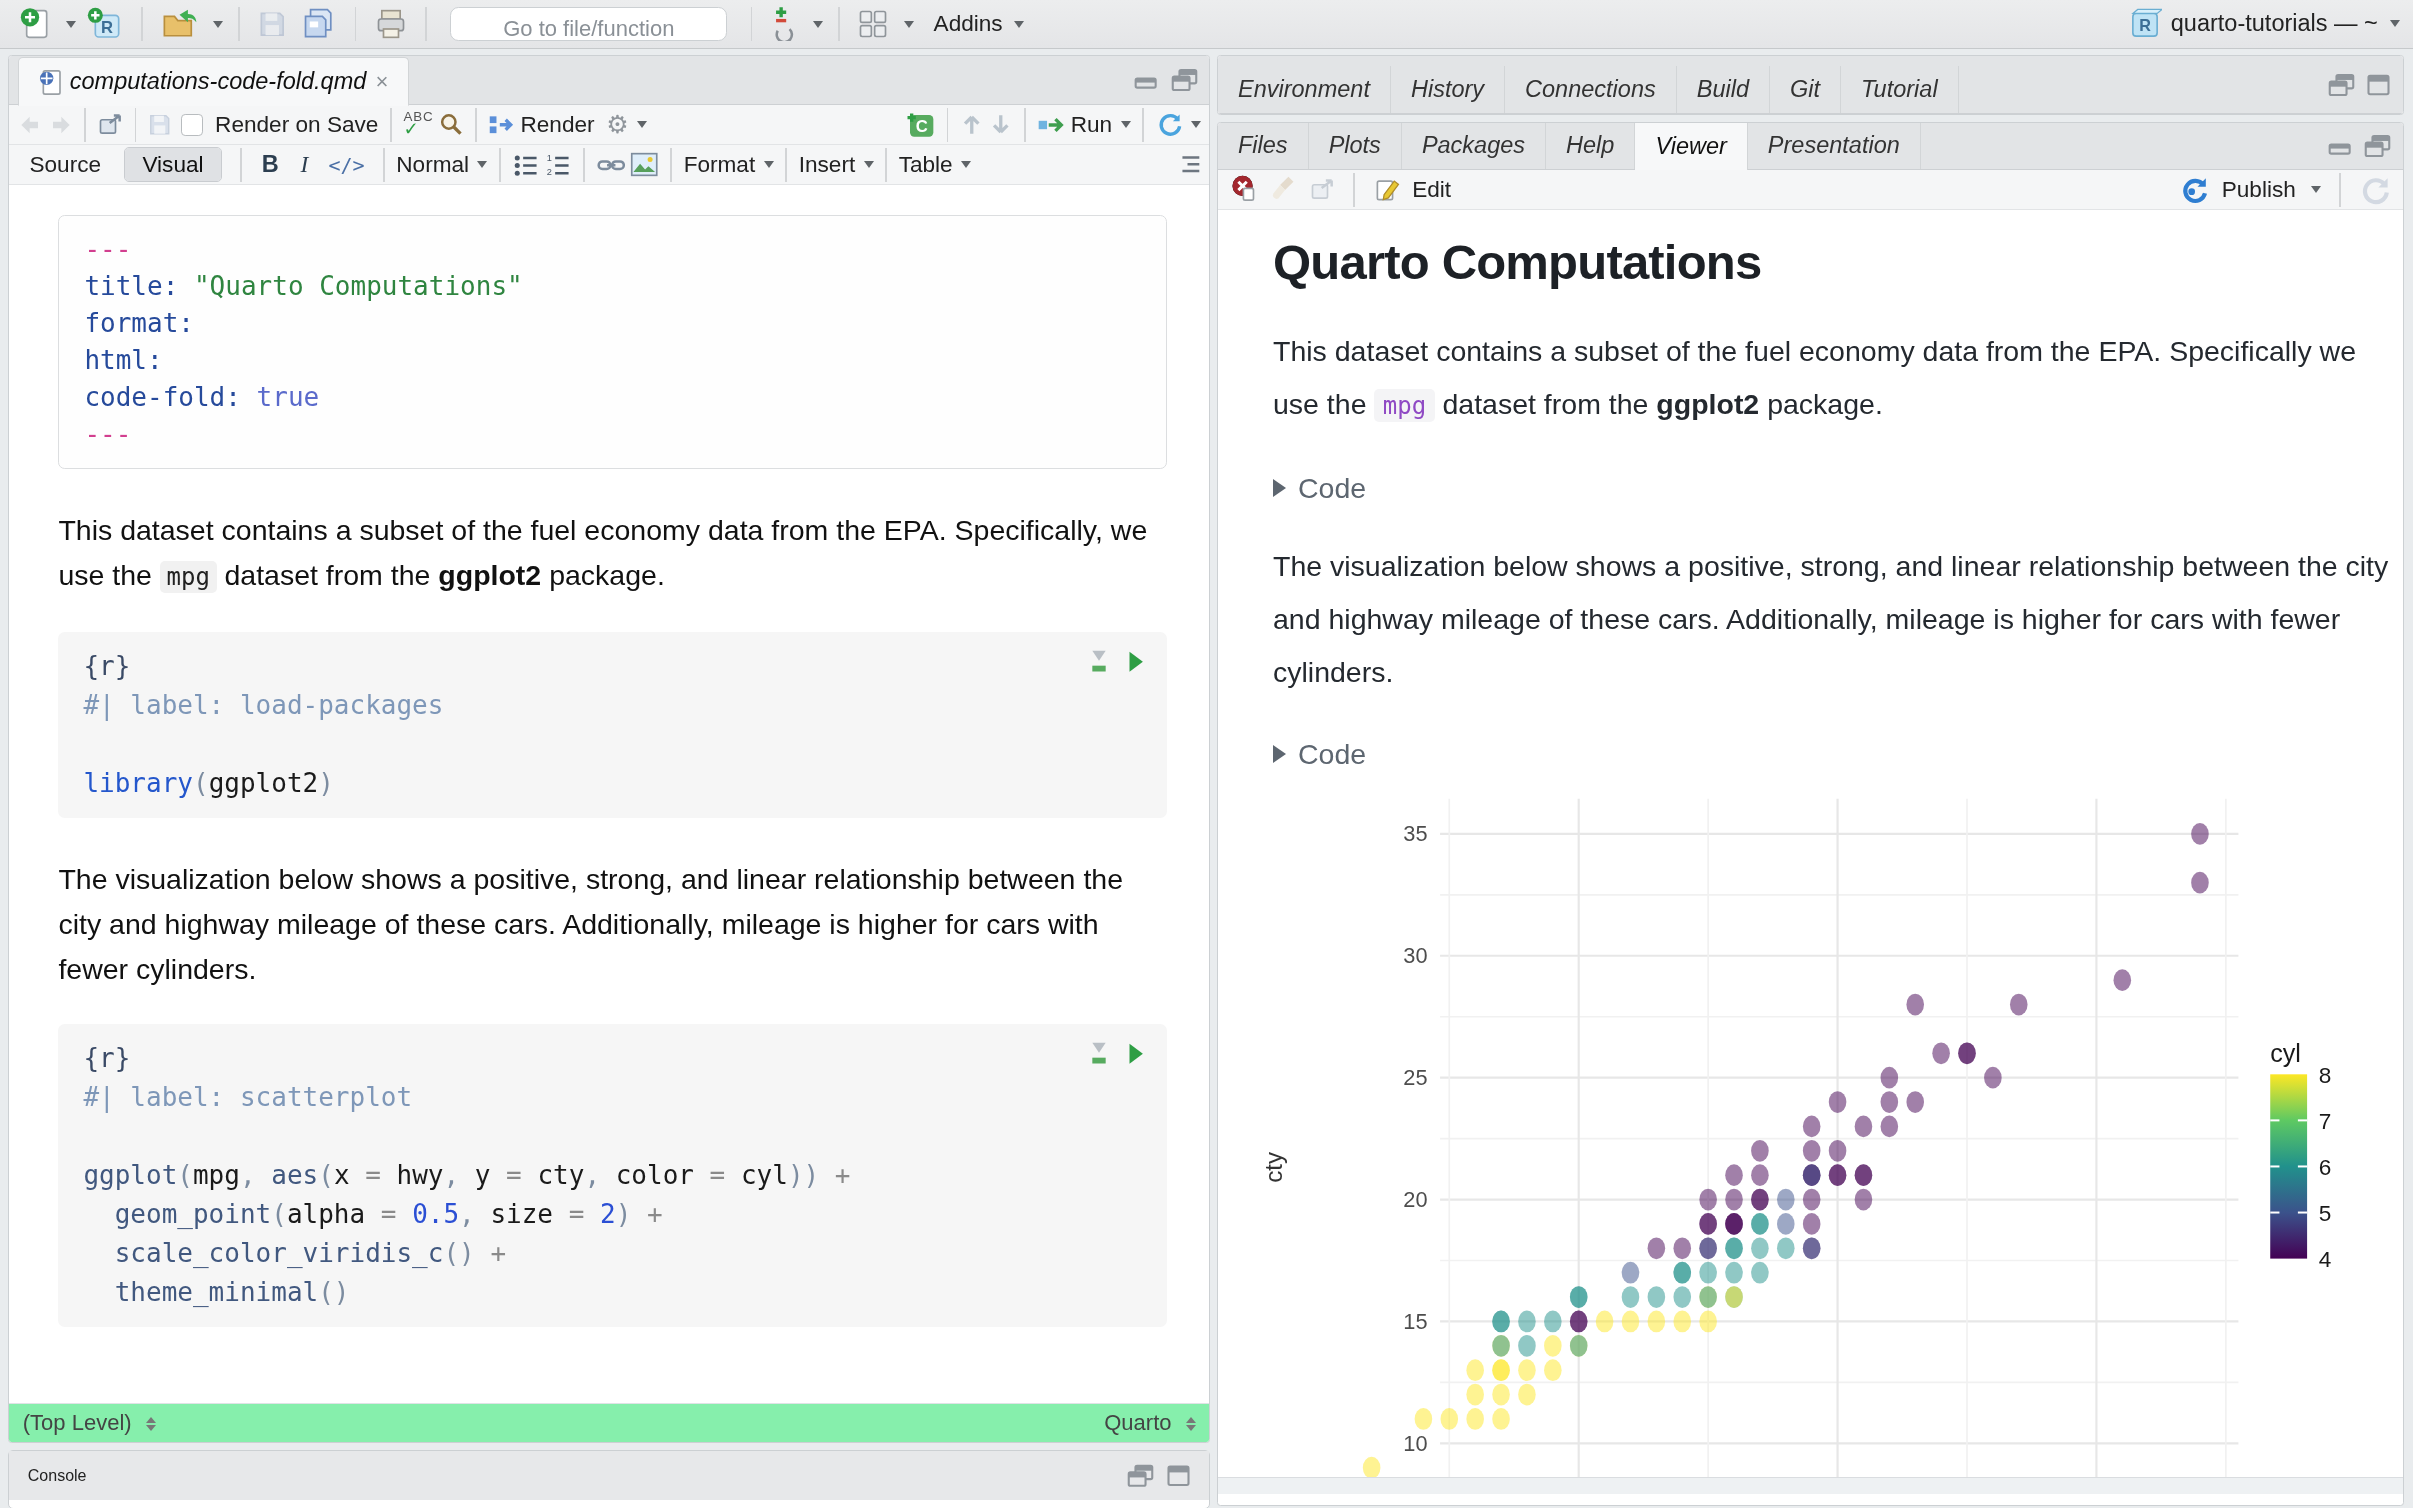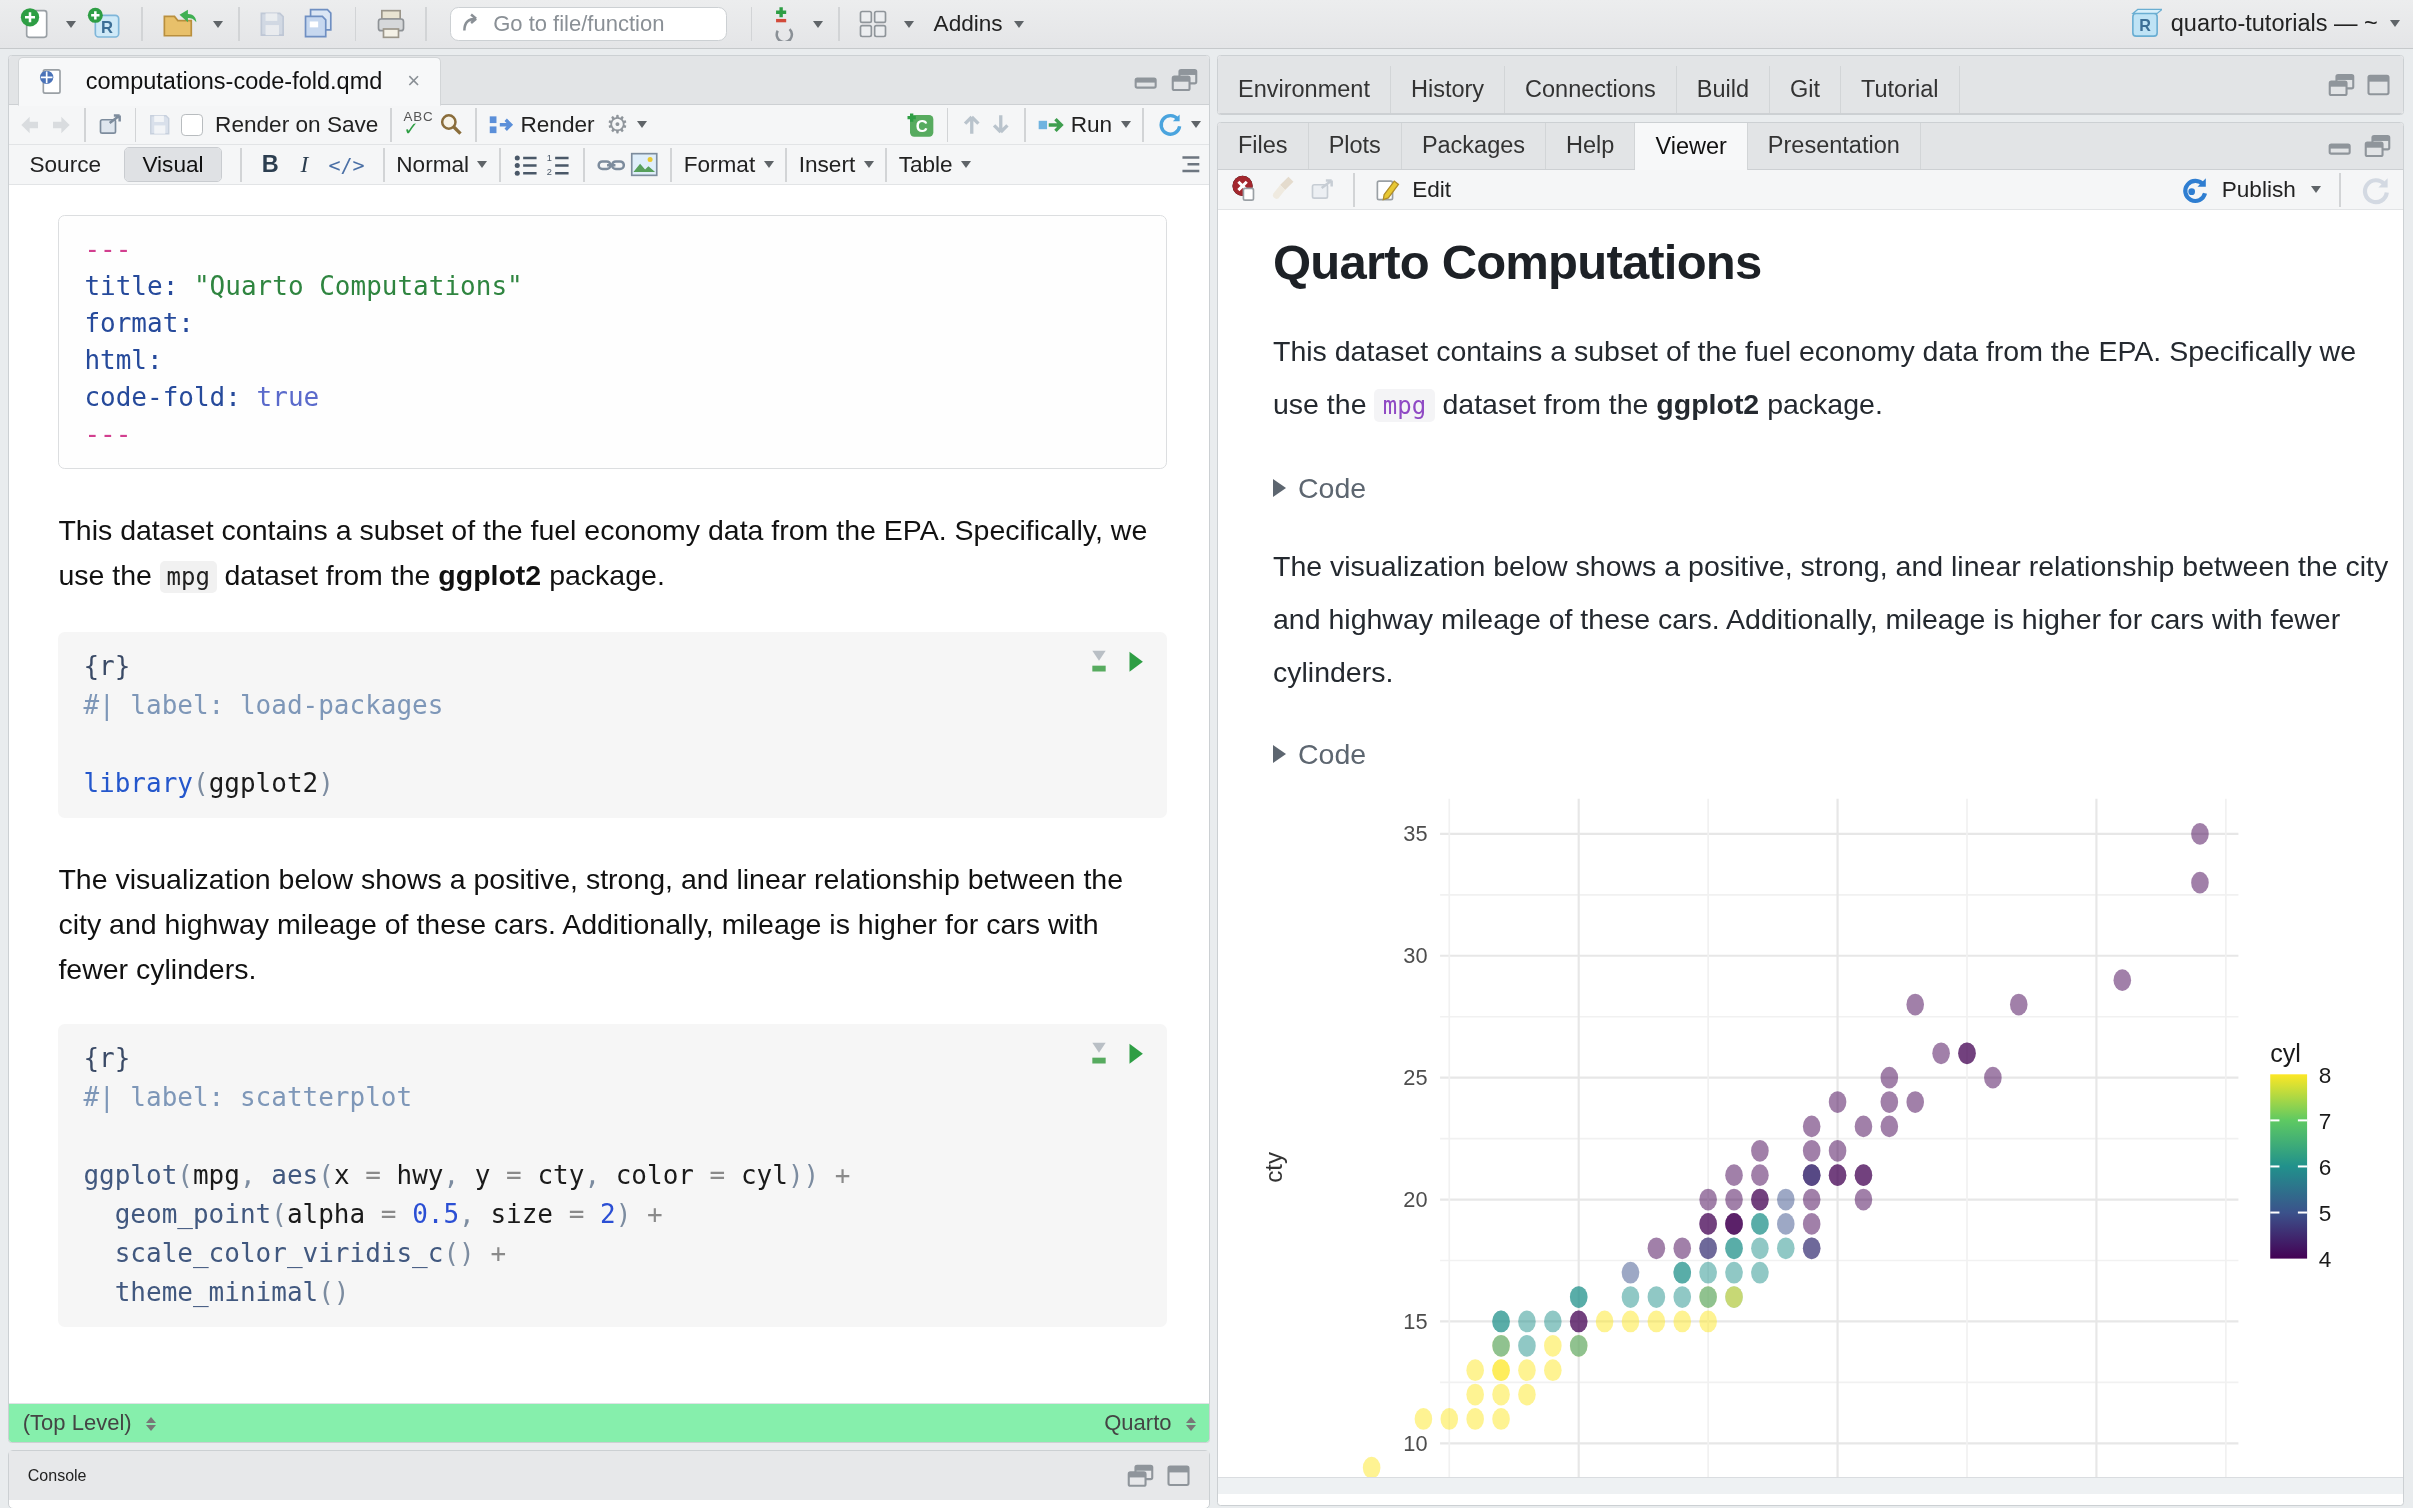--- a/index.html
+++ b/index.html
@@ -17,37 +17,37 @@
     left:0; top:0; width:2413px; height:49px;
     background:linear-gradient(#ecedee,#e4e5e7);
     border-bottom:1.7px solid #c6c9cb;
     display:flex; align-items:center; padding:0 17px; gap:8.4px;
   }
   .tb-sep { width:1.7px; height:34px; background:#d2d4d6; margin:0 6.7px; }
   .caret { width:0; height:0; border-left:5.9px solid transparent; border-right:5.9px solid transparent; border-top:7.5px solid #5f6468; margin-left:3.4px; }
   .icon-btn { display:flex; align-items:center; padding:3.4px; border-radius:5px; }
   #goto-box {
     width:277px; height:34px; background:#fff; border:1.7px solid #ccd0d3; border-radius:8.4px;
-    display:flex; align-items:center; gap:8.4px; padding:0 10px; margin:0 8.4px;
+    display:flex; align-items:center; gap:8.4px; padding:0 10px; margin:0 8.4px;flex-direction:column;
   }
   #goto-box span { color:#8a9096; font-size:22px; }
   .tb-label { font-size:22.6px; color:#222; }
   #project-group { position:absolute; right:13.4px; top:0; height:47px; display:flex; align-items:center; gap:8.4px; }
   #project-group .tb-label { font-size:23.5px; }
 
   
   .pane { background:#fff; border:1.7px solid #ccd0d3; border-radius:3.4px; overflow:hidden; }
   #editor-pane { left:8.4px; top:55px; width:1202px; height:1388px; }
   #console-pane { left:8.4px; top:1450px; width:1202px; height:59px; background:#fff; }
   #right-top-pane { left:1217px; top:55px; width:1187px; height:60px; }
   #right-bottom-pane { left:1217px; top:122px; width:1187px; height:1384px; }
 
   
   .tabstrip { background:#e2e4e6; border-bottom:1.7px solid #cdd0d3; display:flex; align-items:flex-end; position:relative; }
-  .tab { font-size:23.5px; color:#333; padding:10px 20px; border-right:1.7px solid #d2d5d7; display:flex; align-items:center; gap:25px; }
+  .tab { font-size:23.5px; color:#333; padding:10px 20px; border-right:1.7px solid #d2d5d7; display:flex; align-items:flex-end; gap:9px;font-style:italic; }
   .tab.active { background:#f7f8f9; color:#111; border-bottom:1.7px solid #f7f8f9; margin-bottom:-1.7px; }
   .win-icons { position:absolute; right:11.7px; top:50%; transform:translateY(-50%); display:flex; gap:11.7px; }
 
   
   .ed-toolbar { height:40px; background:#f5f6f7; border-bottom:1.7px solid #e2e4e6; display:flex; align-items:center; padding:0 8.4px; gap:5px; font-size:22.6px; color:#222; }
   .grayed { opacity:.38; }
   .checkbox { width:22px; height:22px; border:1.7px solid #b8bcbf; border-radius:4.2px; background:#fff; margin:0 6.7px 0 5px; }
   .pill-toggle { display:flex; border:1.7px solid #c9ccd0; border-radius:5px; overflow:hidden; margin:0 6.7px; }
   .pill-toggle div { padding:3.4px 17px; font-size:22.6px; }
   .pill-toggle .on { background:#dfe1e4; color:#111; }

